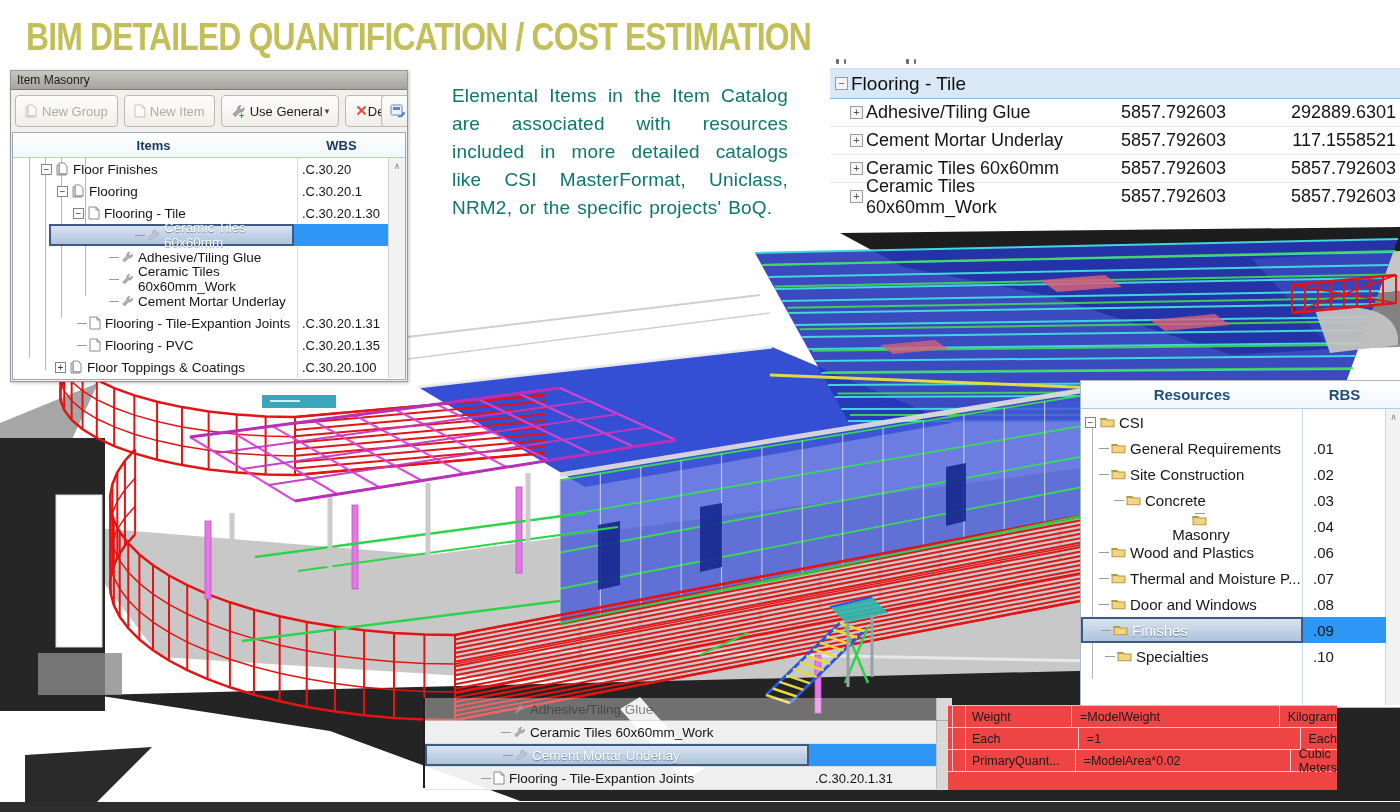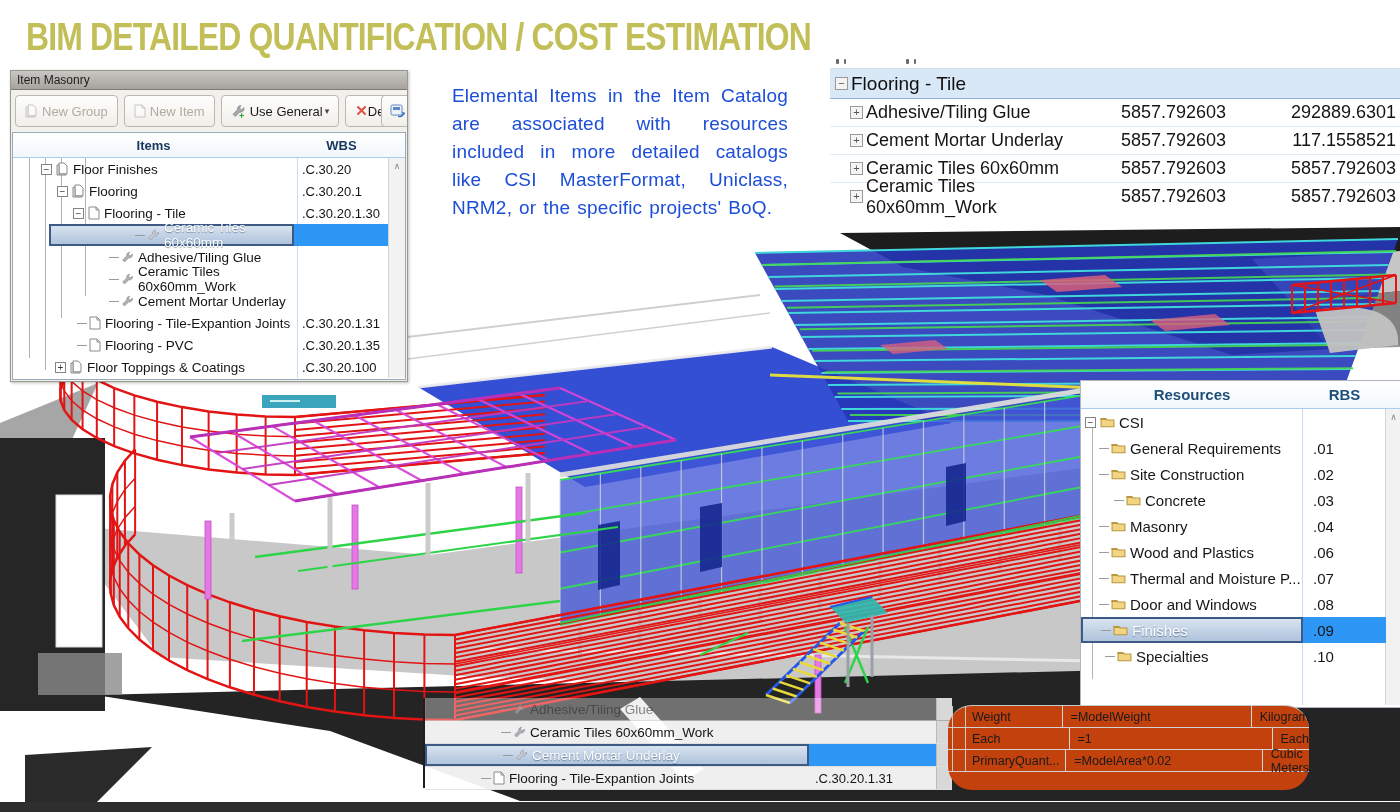--- a/index.html
+++ b/index.html
@@ -3,21 +3,21 @@
 <meta charset="utf-8">
 <style>
   html,body{margin:0;padding:0;background:#ffffff;}
   #page{position:relative;width:1400px;height:812px;overflow:hidden;background:#fff;
         font-family:"Liberation Sans",sans-serif;}
   .abs{position:absolute;}
 
   
   #slide-title{left:26px;top:16px;font-size:38px;font-weight:700;color:#c3bf58;
     transform:scaleX(.84);transform-origin:left center;white-space:nowrap;letter-spacing:-1px;z-index:3;}
-  #intro-text{left:452px;top:82px;width:336px;font-size:19px;line-height:28px;color:#1d4ed8;
+  #intro-text{left:452px;top:82px;width:336px;font-size:19px;line-height:28px;color:#0f766e;
     text-align:justify;letter-spacing:.2px;word-spacing:1.5px;z-index:3;}
 
   
   .win{background:#f2f0ed;border:1px solid #9a978f;box-shadow:1px 1px 3px rgba(0,0,0,.25);z-index:4;}
   .titlebar{height:19px;background:linear-gradient(#c9c7c3,#a6a39e);border-bottom:1px solid #7e7b75;
     font-size:12px;color:#1c1c1c;padding:2px 0 0 6px;box-sizing:border-box;}
   .toolbar{height:42px;display:flex;align-items:center;gap:6px;padding:0 4px;overflow:hidden;position:relative;}
   .tbtn{height:30px;display:flex;align-items:center;padding:0 9px;background:linear-gradient(#fefefd,#f0eee9);
     border:1px solid #bcb8ae;border-radius:4px;font-size:13px;color:#1c1c1c;white-space:nowrap;}
   .tbtn.disabled{color:#b0aca2;}
@@ -65,21 +65,21 @@
   
   #fragment{left:423px;top:698px;width:527px;height:90px;z-index:4;border-left:2px solid #1f1f1f;}
   .frag-row{display:flex;align-items:center;height:22px;background:rgba(255,255,255,.93);
     font-size:13.5px;color:#141414;position:relative;border-bottom:1px solid rgba(210,210,210,.6);}
   .frag-row.faded{background:rgba(255,255,255,.35);color:rgba(40,40,40,.55);}
   .frag-items{flex:1;display:flex;align-items:center;height:100%;}
   .frag-wbs{width:127px;height:100%;display:flex;align-items:center;padding-left:6px;box-sizing:border-box;font-size:13px;}
   .frag-scroll{width:15px;height:100%;background:#d8d8d8;border-left:1px solid #bbb;flex:none;}
 
   
-  #props{left:948px;top:705px;width:361px;height:84px;background:#c2410c;z-index:4;border-top:1px solid #c9c9c9;border-radius:24px;}
+  #props{left:948px;top:705px;width:389px;height:84px;background:#ef4444;z-index:4;border-top:1px solid #c9c9c9;}
   .prop-row{display:flex;height:21px;border-bottom:1px solid #d2d2d2;font-size:12.5px;color:#1a1a1a;align-items:center;}
   .prop-gutter{width:14px;height:100%;border-right:1px solid #c9c9c9;box-sizing:border-box;
     border-left:1px solid #c9c9c9;margin-left:4px;flex:none;}
   .prop-name{width:116px;padding-left:6px;border-right:1px solid #d8d8d8;height:100%;display:flex;align-items:center;box-sizing:border-box;}
   .prop-formula{width:228px;padding-left:8px;border-right:1px solid #d8d8d8;height:100%;display:flex;align-items:center;box-sizing:border-box;}
   .prop-unit{flex:1;padding-left:8px;height:100%;display:flex;align-items:center;}
 
   #model-svg{position:absolute;left:0;top:225px;z-index:1;pointer-events:none;}
 </style>
 </head>
@@ -633,21 +633,21 @@
                 <path d="M1 2.2h4.2l1.3 1.4H13V10H1z" fill="#f3d483" stroke="#b9973f"></path>
                 <path d="M1 2.2h4.2l.9 1H1z" fill="#e8c35f" stroke="#b9973f"></path>
               </svg>
             </span>
             <span>Concrete</span>
           </div>
           <div class="res-rbs">.03</div>
           <div style="width: 15px;"></div>
         </div>
         <div class="res-row">
-          <div class="res-label" style="padding-left: 18px;">
+          <div class="res-label" style="padding-left: 18px; flex-direction: column;">
             <span class="tick"></span>
             <span class="icn">
               <svg width="15" height="12" viewBox="0 0 14 11">
                 <path d="M1 2.2h4.2l1.3 1.4H13V10H1z" fill="#f3d483" stroke="#b9973f"></path>
                 <path d="M1 2.2h4.2l.9 1H1z" fill="#e8c35f" stroke="#b9973f"></path>
               </svg>
             </span>
             <span>Masonry</span>
           </div>
           <div class="res-rbs">.04</div>

